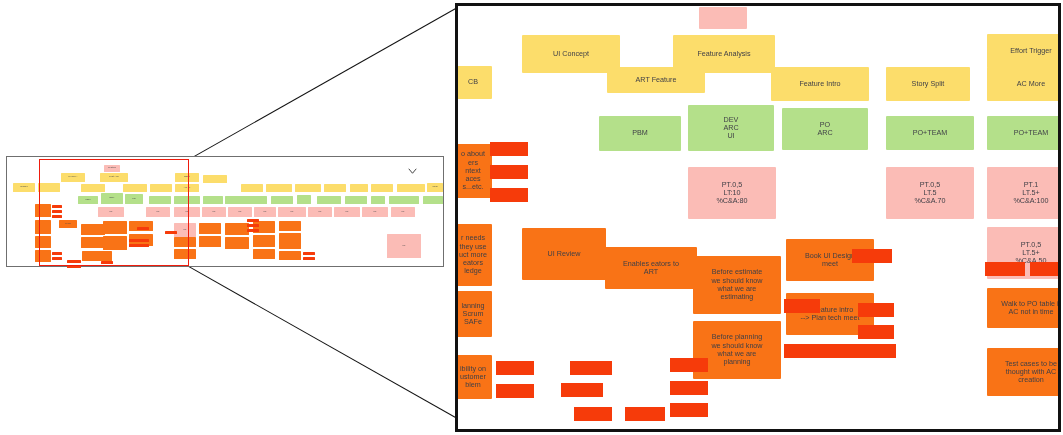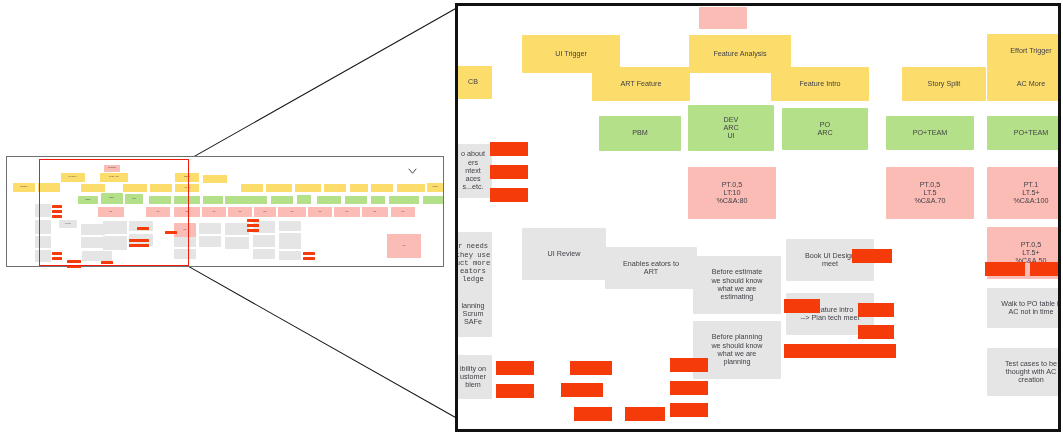--- a/index.html
+++ b/index.html
@@ -8,21 +8,21 @@
   #root{position:relative;width:1063px;height:435px;}
 
   
   .card{position:absolute;box-sizing:border-box;
         display:flex;align-items:center;justify-content:center;
         text-align:center;line-height:1.15;overflow:hidden;
         white-space:pre-line;}
   .yellow{background:#fcdd6b;}
   .green {background:#b4e08a;}
   .pink  {background:#fbbcb6;}
-  .blue  {background:#e5e5e5;}
+  .blue  {background:#f97316;}
   .red   {background:#f63b0a;}
 
   
   #overview{position:absolute;left:6px;top:156px;width:438px;height:111px;
             background:#ffffff;border:1px solid #6f6f6f;box-sizing:border-box;}
   #overview .card{font-size:2.4px;color:#4a4a4a;border-radius:.5px;}
   #sel-rect{position:absolute;left:32px;top:2px;width:150px;height:107px;
             border:1.6px solid #ef1c0d;box-sizing:border-box;pointer-events:none;}
   #mini-chevron{position:absolute;left:401px;top:11px;width:9px;height:6px;}
 
@@ -139,25 +139,25 @@
       </div>
     <div id="sel-rect"></div>
     <svg id="mini-chevron" viewBox="0 0 12 8">
       <path d="M1 1 L6 7 L11 1" fill="none" stroke="#333" stroke-width="1.2"></path>
     </svg>
   </div>
 
   <div id="frame">
     <div id="canvas">
         <div class="card yellow" style="left: 0px; top: 63px; width: 38px; height: 33px;"><span>CB</span></div>
-        <div class="card yellow" style="left: 68px; top: 32px; width: 98px; height: 38px;"><span>UI Trigger</span></div>
-        <div class="card yellow" style="left: 138px; top: 64px; width: 98px; height: 34px; text-align: center;"><span>ART Feature</span></div>
-        <div class="card yellow" style="left: 235px; top: 32px; width: 102px; height: 38px;"><span>Feature Analysis</span></div>
+        <div class="card yellow" style="left: 68px; top: 32px; width: 98px; height: 38px;"><span>UI Concept</span></div>
+        <div class="card yellow" style="left: 153px; top: 64px; width: 98px; height: 26px; text-align: center;"><span>ART Feature</span></div>
+        <div class="card yellow" style="left: 219px; top: 32px; width: 102px; height: 38px;"><span>Feature Analysis</span></div>
         <div class="card yellow" style="left: 317px; top: 64px; width: 98px; height: 34px;"><span>Feature Intro</span></div>
-        <div class="card yellow" style="left: 448px; top: 64px; width: 84px; height: 34px;"><span>Story Split</span></div>
+        <div class="card yellow" style="left: 432px; top: 64px; width: 84px; height: 34px;"><span>Story Split</span></div>
         <div class="card yellow" style="left: 533px; top: 31px; width: 88px; height: 34px;"><span>Effort Trigger</span></div>
         <div class="card yellow" style="left: 533px; top: 64px; width: 88px; height: 34px;"><span>AC More</span></div>
         <div class="card green" style="left: 145px; top: 113px; width: 82px; height: 35px;"><span>PBM</span></div>
         <div class="card green" style="left: 234px; top: 102px; width: 86px; height: 46px;"><span>DEV
 ARC
 UI</span></div>
         <div class="card green" style="left: 328px; top: 105px; width: 86px; height: 42px;"><span>PO
 ARC</span></div>
         <div class="card green" style="left: 432px; top: 113px; width: 88px; height: 34px;"><span>PO+TEAM</span></div>
         <div class="card green" style="left: 533px; top: 113px; width: 88px; height: 34px;"><span>PO+TEAM</span></div>
@@ -171,21 +171,21 @@
 LT.5+
 %C&amp;A:100</span></div>
         <div class="card pink" style="left: 533px; top: 224px; width: 88px; height: 52px;"><span>PT.0,5
 LT.5+
 %C&amp;A.50</span></div>
         <div class="card blue" style="left: 0px; top: 141px; width: 38px; height: 54px;"><span>o about
 ers
 ntext
 aces
 s...etc.</span></div>
-        <div class="card blue" style="left: 0px; top: 229px; width: 38px; height: 62px; font-family: Liberation Mono, monospace;"><span>r needs
+        <div class="card blue" style="left: 0px; top: 221px; width: 38px; height: 62px;"><span>r needs
 they use
 uct more
 eators
 ledge</span></div>
         <div class="card blue" style="left: 0px; top: 288px; width: 38px; height: 46px;"><span>lanning
 Scrum
 SAFe</span></div>
         <div class="card blue" style="left: 0px; top: 352px; width: 38px; height: 44px;"><span>ibility on
 ustomer
 blem</span></div>

